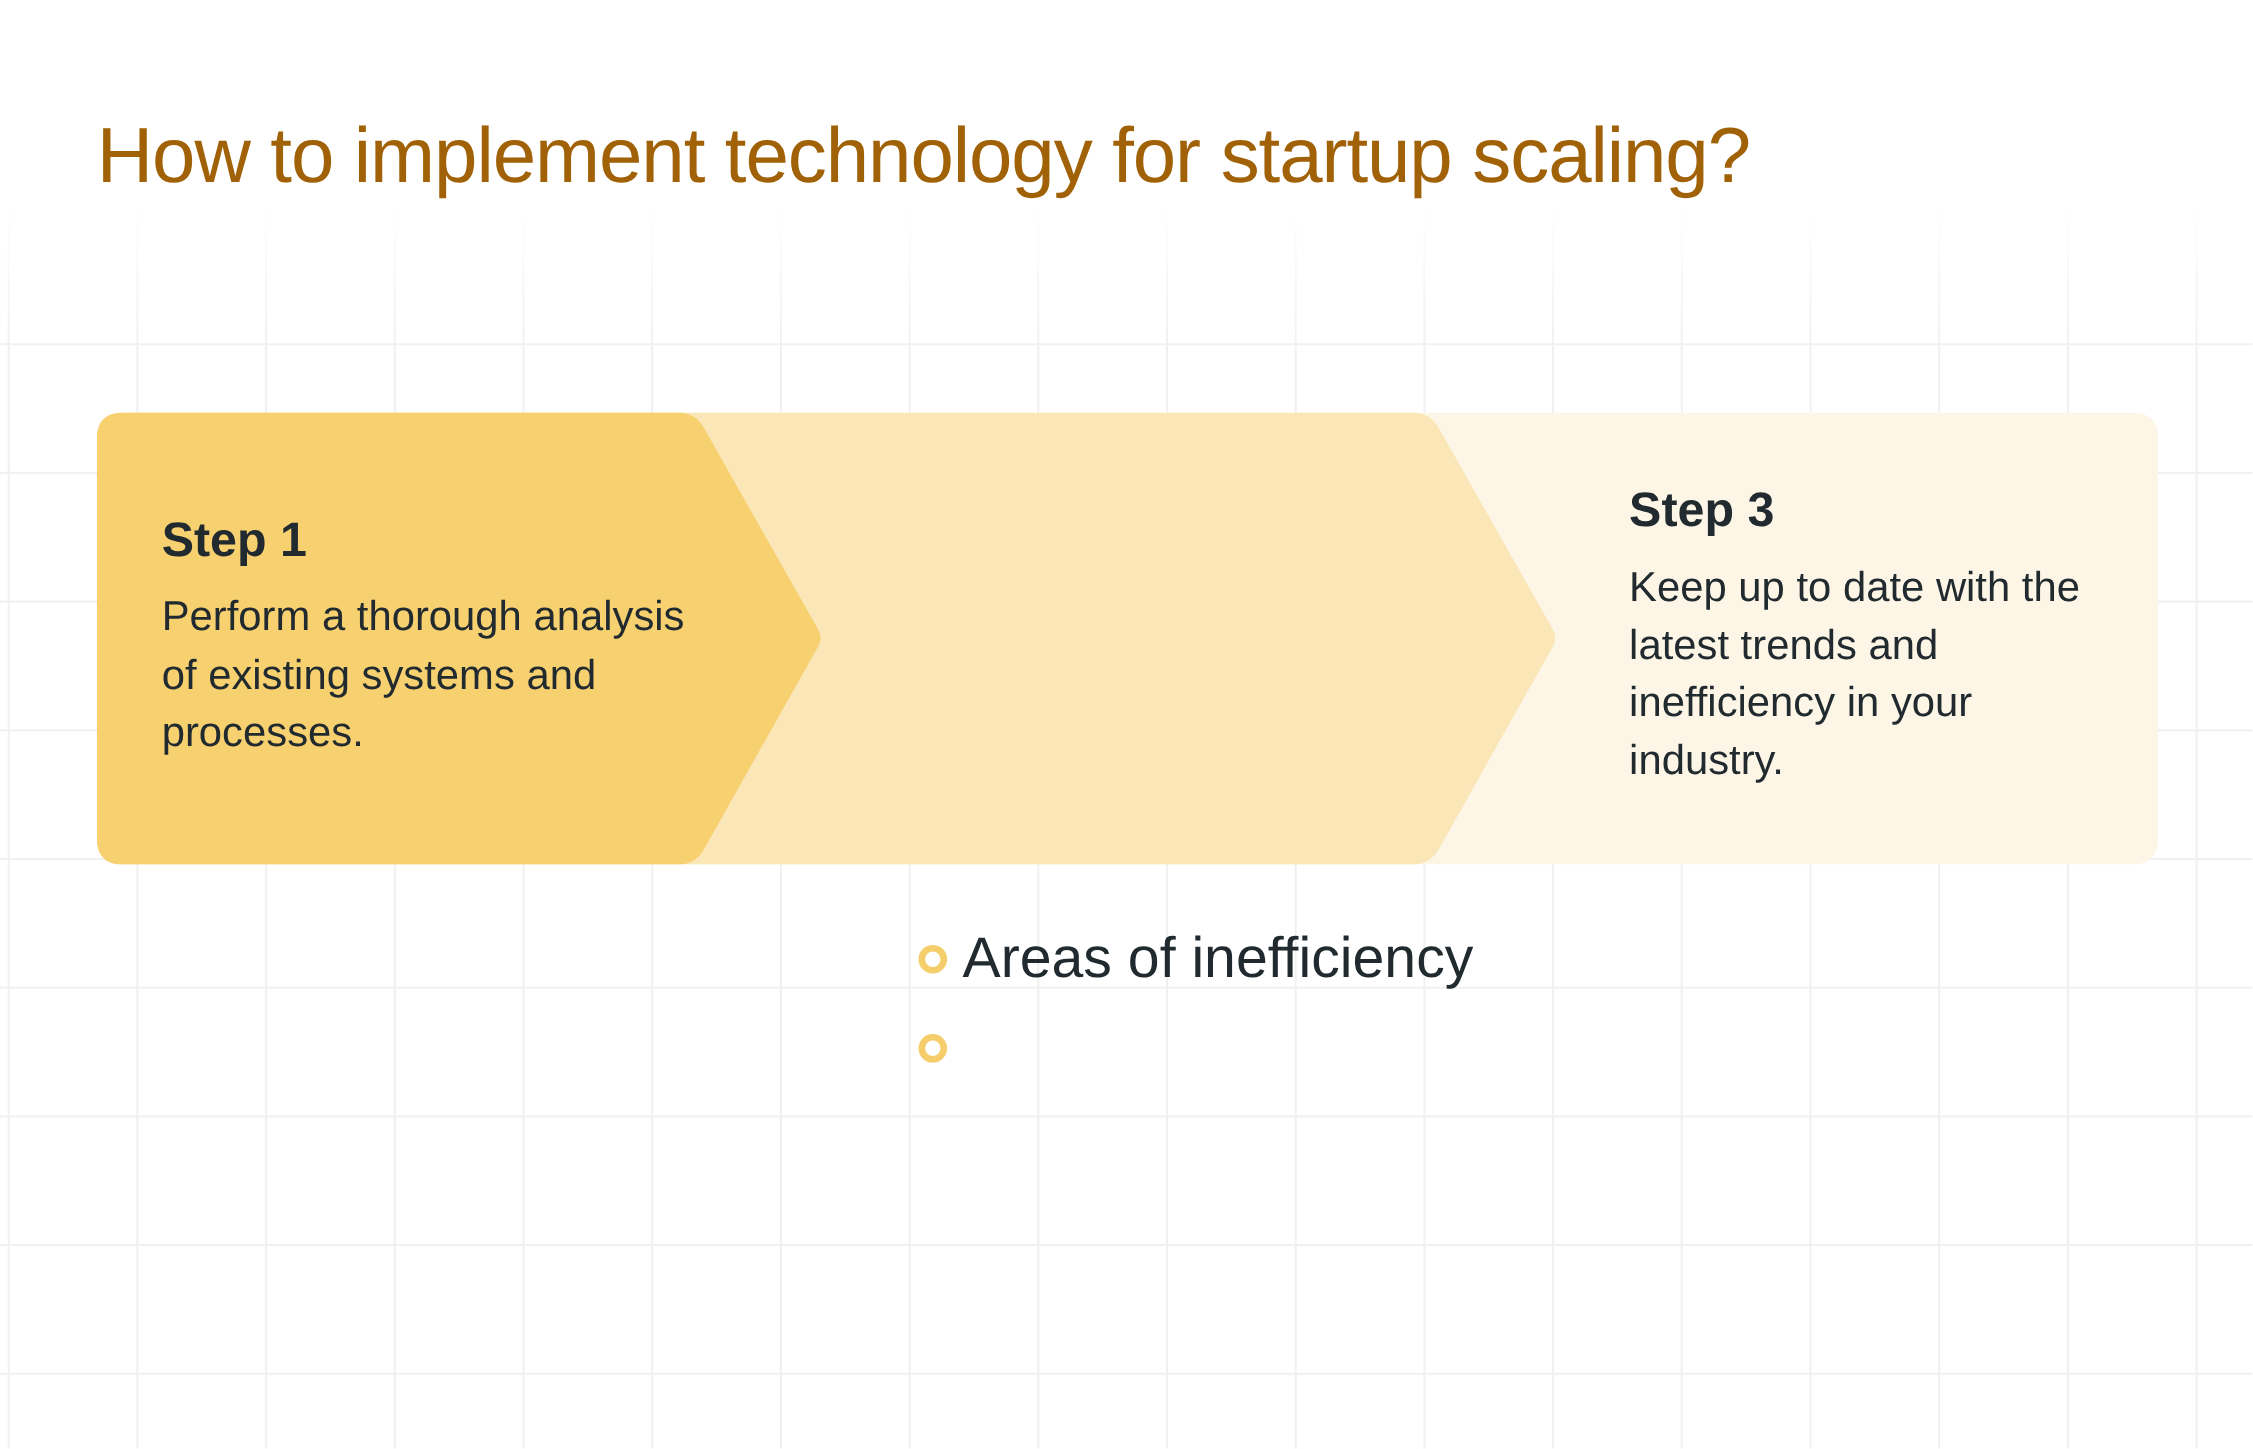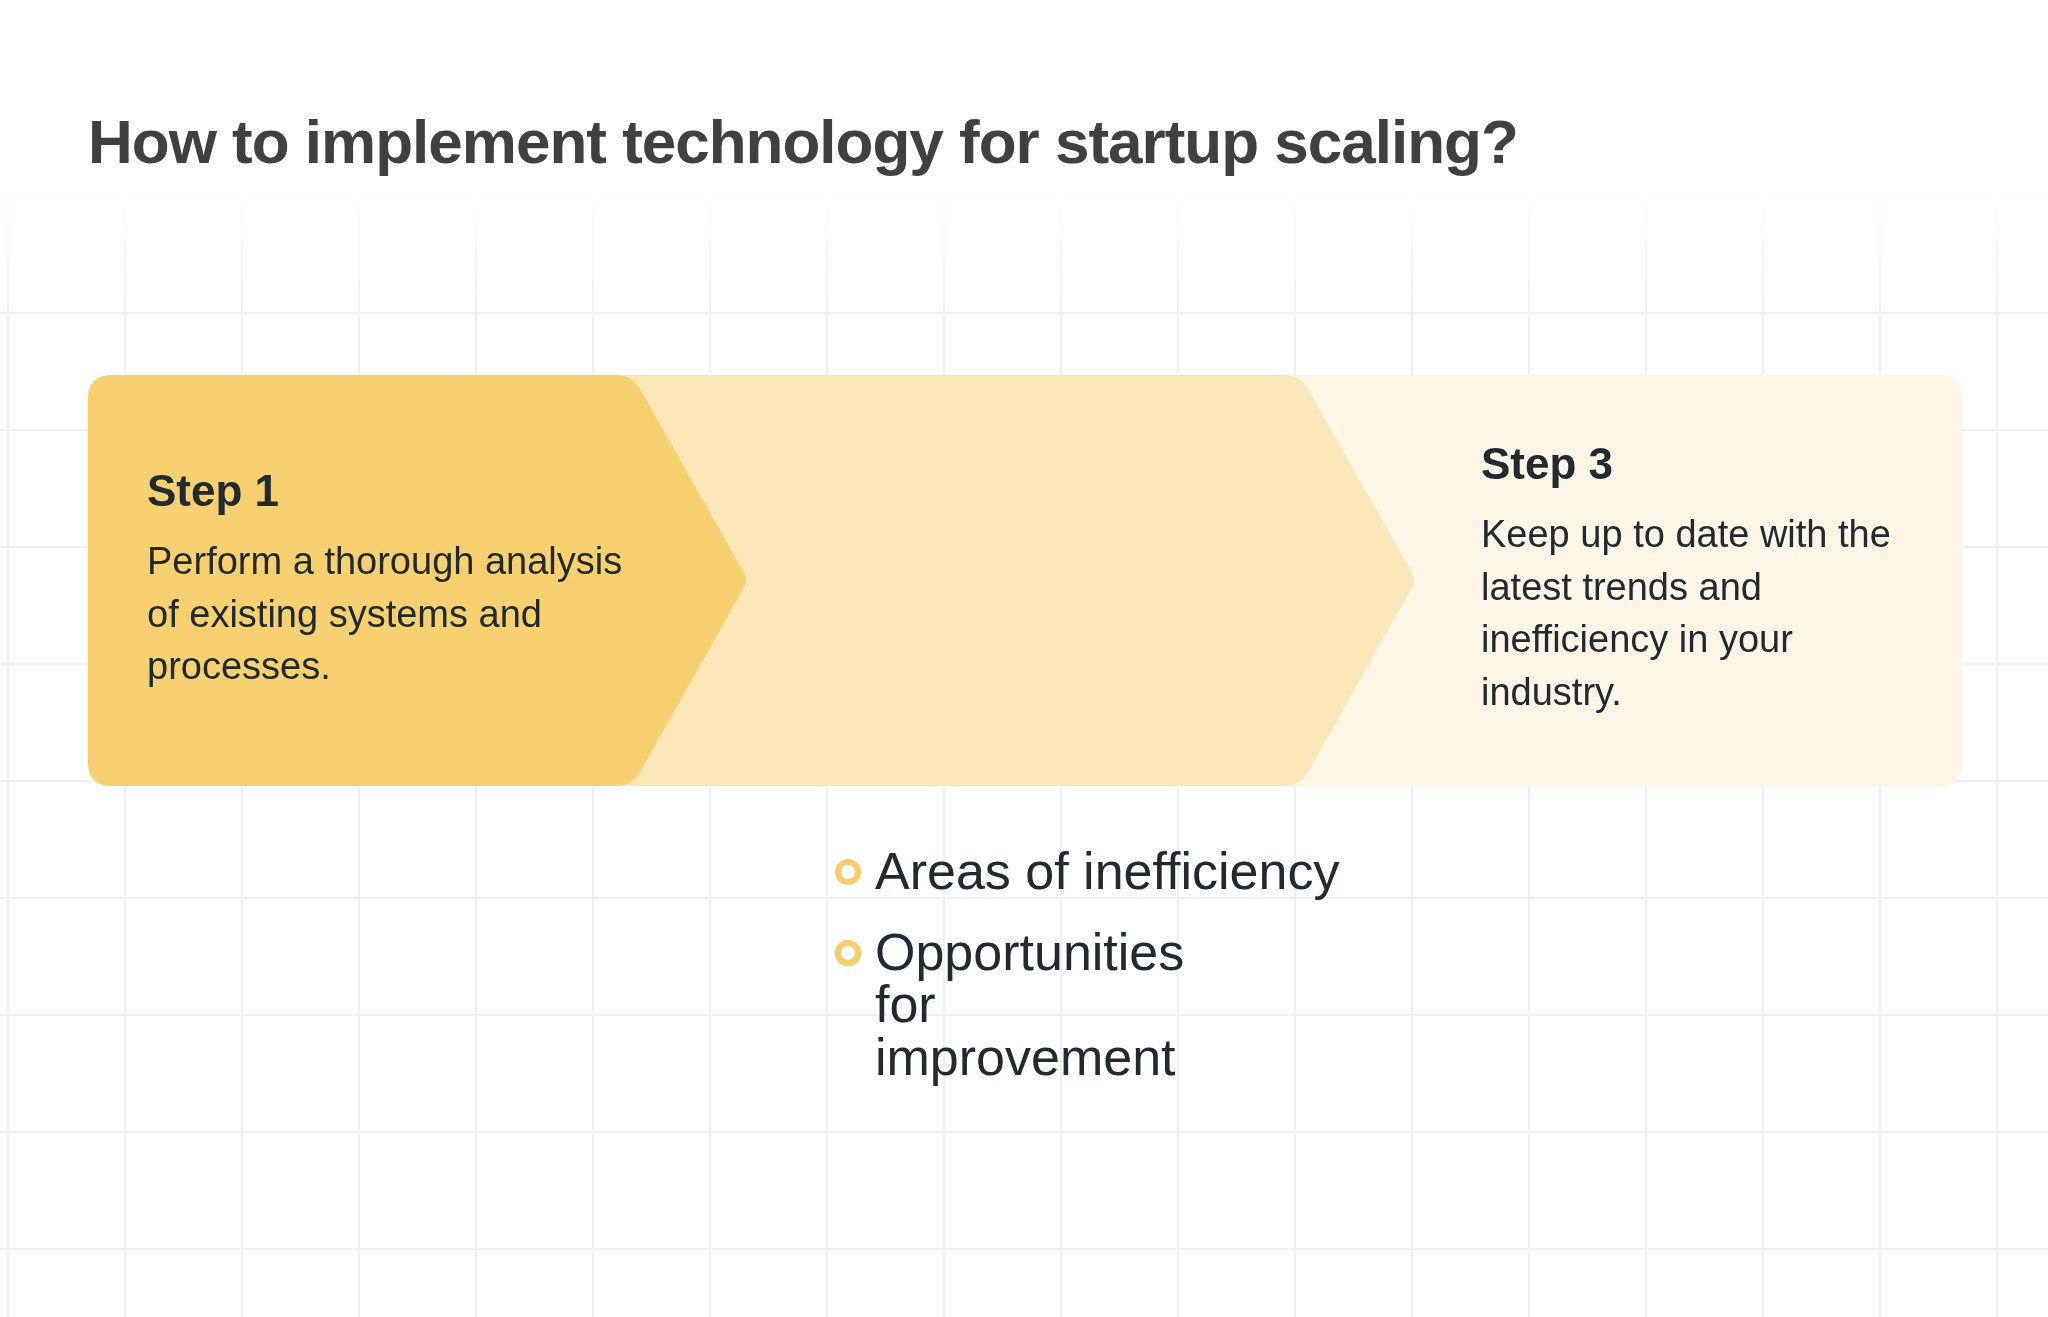--- a/index.html
+++ b/index.html
@@ -27,25 +27,25 @@
       -webkit-mask-image: linear-gradient(to bottom, transparent 0px, transparent 190px, #000 320px);
       mask-image: linear-gradient(to bottom, transparent 0px, transparent 190px, #000 320px);
     }
     .title {
       position: absolute;
       left: 88px;
       top: 92px;
       width: 1850px;
       margin: 0;
       font-family: "Liberation Sans", sans-serif;
-      font-weight: 700;
-      font-size: 62px;
+      font-weight: 400;
+      font-size: 71px;
       line-height: 100px;
       letter-spacing: -1px;
-      color: #404040;
+      color: #a16207;
     }
     .banner {
       position: absolute;
       left: 88px;
       top: 375px;
       width: 1874px;
       height: 411px;
     }
     .banner svg {
       position: absolute;
@@ -129,17 +129,13 @@
 </div>
 
 <ul class="bullets">
   <li class="bullet-item">
     <span class="bullet-ring"></span>
     <span>Areas of inefficiency</span>
   </li>
   <li class="bullet-item" style="width:520px;">
     <span class="bullet-ring"></span>
   </li>
-  <li class="bullet-item" style="width:330px;">
-    <span class="bullet-ring"></span>
-    <span>Opportunities for improvement</span>
-  </li>
 </ul>
 
 </body></html>

